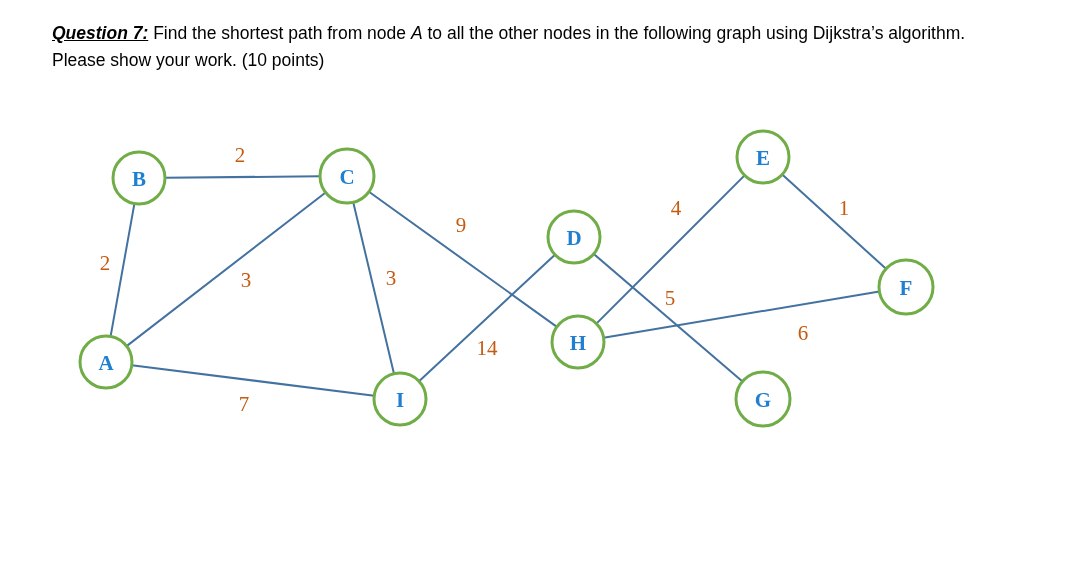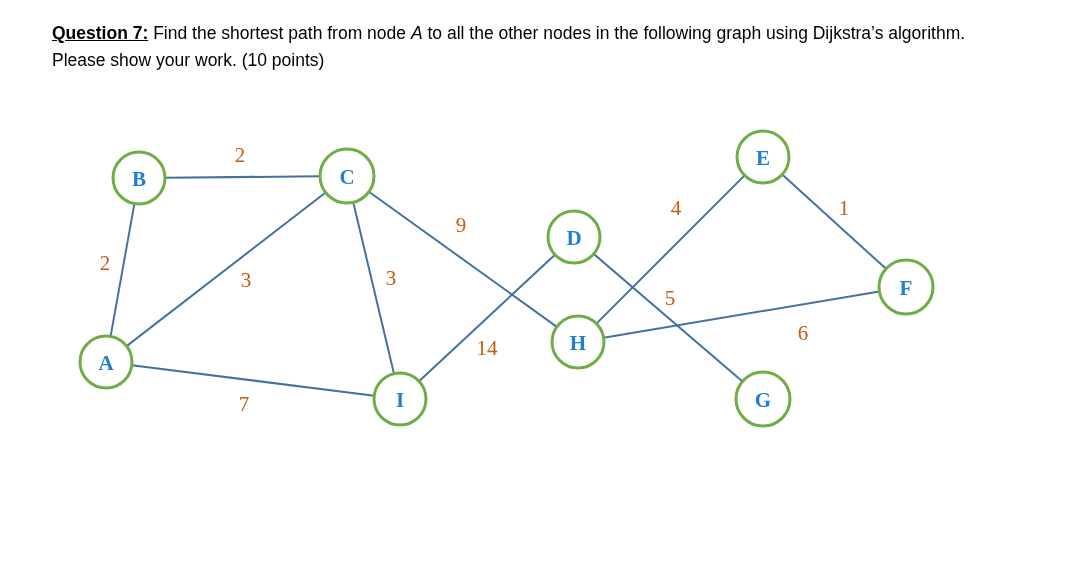--- a/index.html
+++ b/index.html
@@ -21,20 +21,21 @@
     left: 52px;
     top: 20px;
     width: 960px;
     font-size: 17.5px;
     line-height: 1.55;
     color: #000000;
     font-family: "Liberation Sans", sans-serif;
   }
   #question-block .q-label {
     font-weight: bold;
+    font-style: italic;
     text-decoration: underline;
   }
   #question-block .node-ital {
     font-style: italic;
   }
 
   #graph-wrap {
     position: absolute;
     left: 0;
     top: 96px;

